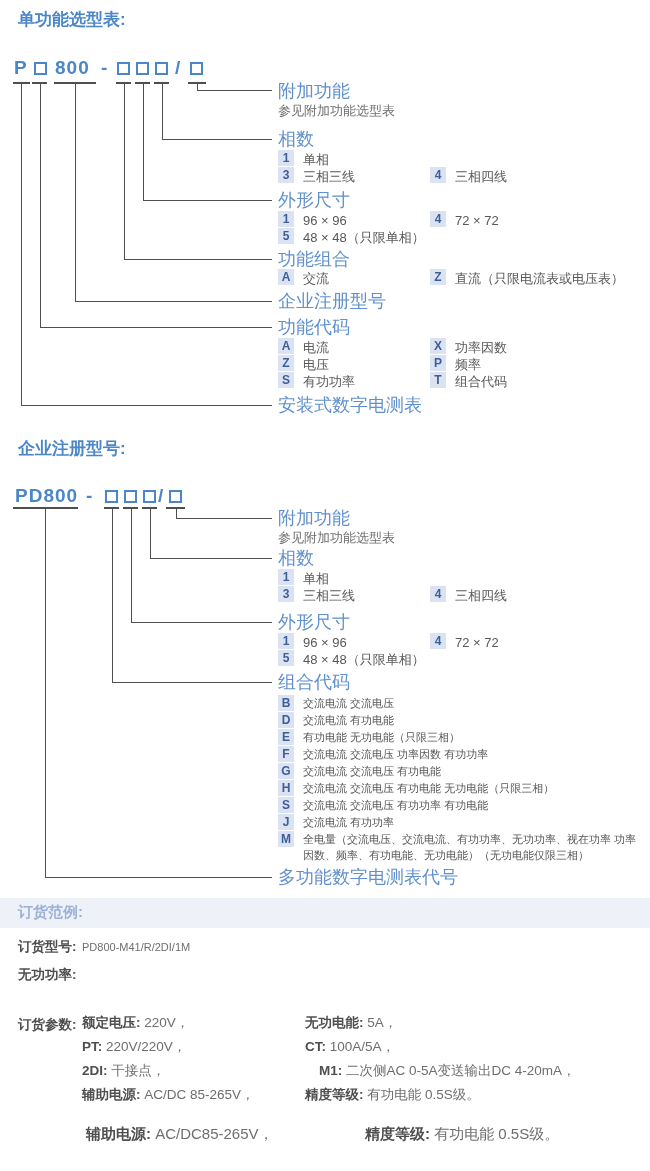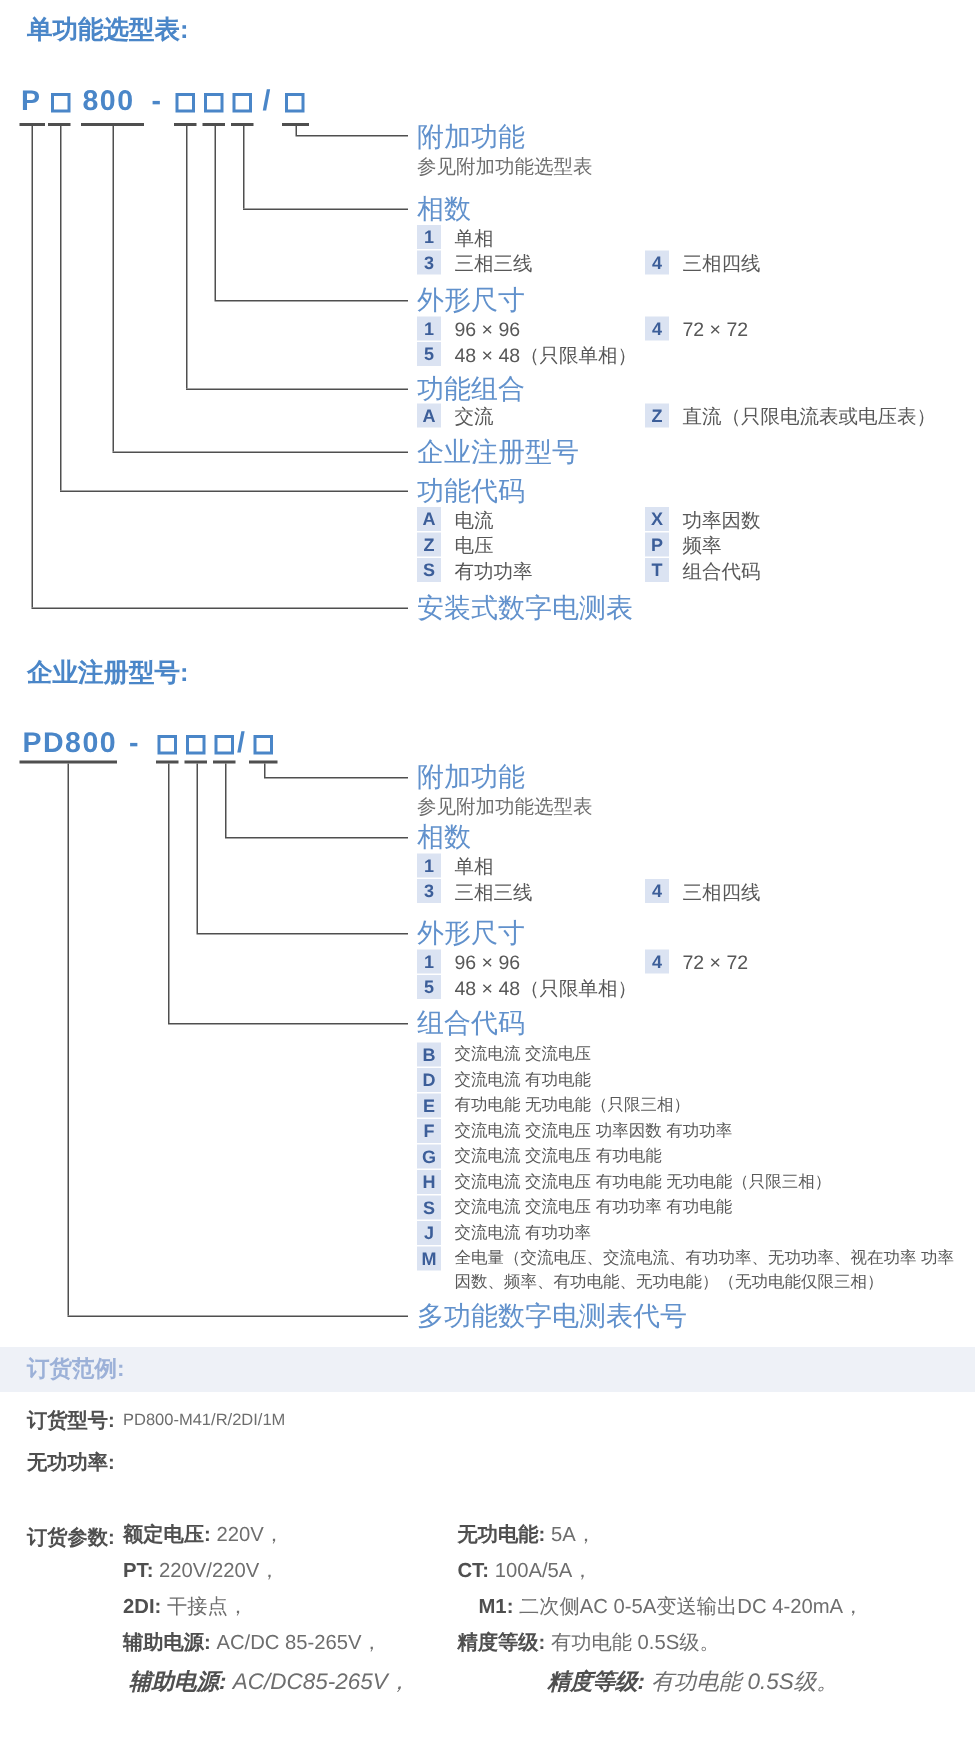--- a/index.html
+++ b/index.html
@@ -32,21 +32,21 @@
   .hdr-text{position:absolute;left:18px;top:5px;font-size:15px;font-weight:600;color:var(--example-bar-text);white-space:nowrap;}
   .o-label{position:absolute;font-size:13.5px;font-weight:bold;color:var(--line);white-space:nowrap;line-height:18px;}
   .o-value{position:absolute;font-size:11px;color:var(--muted-text);line-height:18px;}
   .o-wrap{line-height:26px;}
   #param-grid{position:absolute;left:82px;top:1014px;width:560px;}
   .p-row{position:relative;height:24px;}
   .p-cell{position:absolute;top:0;white-space:nowrap;font-size:13.5px;line-height:18px;}
   .p-label{font-weight:bold;color:var(--line);}
   .p-value{color:var(--muted-text);}
   #param-footer{position:absolute;left:86px;top:1112px;width:560px;height:22px;}
-  .f-cell{position:absolute;top:0;white-space:nowrap;font-size:15px;line-height:20px;font-style:italic;}
+  .f-cell{position:absolute;top:12px;white-space:nowrap;font-size:15px;line-height:20px;}
   .f-cell .p-label{font-size:15px;}
   .f-cell .p-value{font-size:15px;}
 </style>
 </head>
 <body>
 
 <div class="sheet">
 
   <h2 class="sec-title" style="left:18px;top:8px">单功能选型表:</h2>
 

